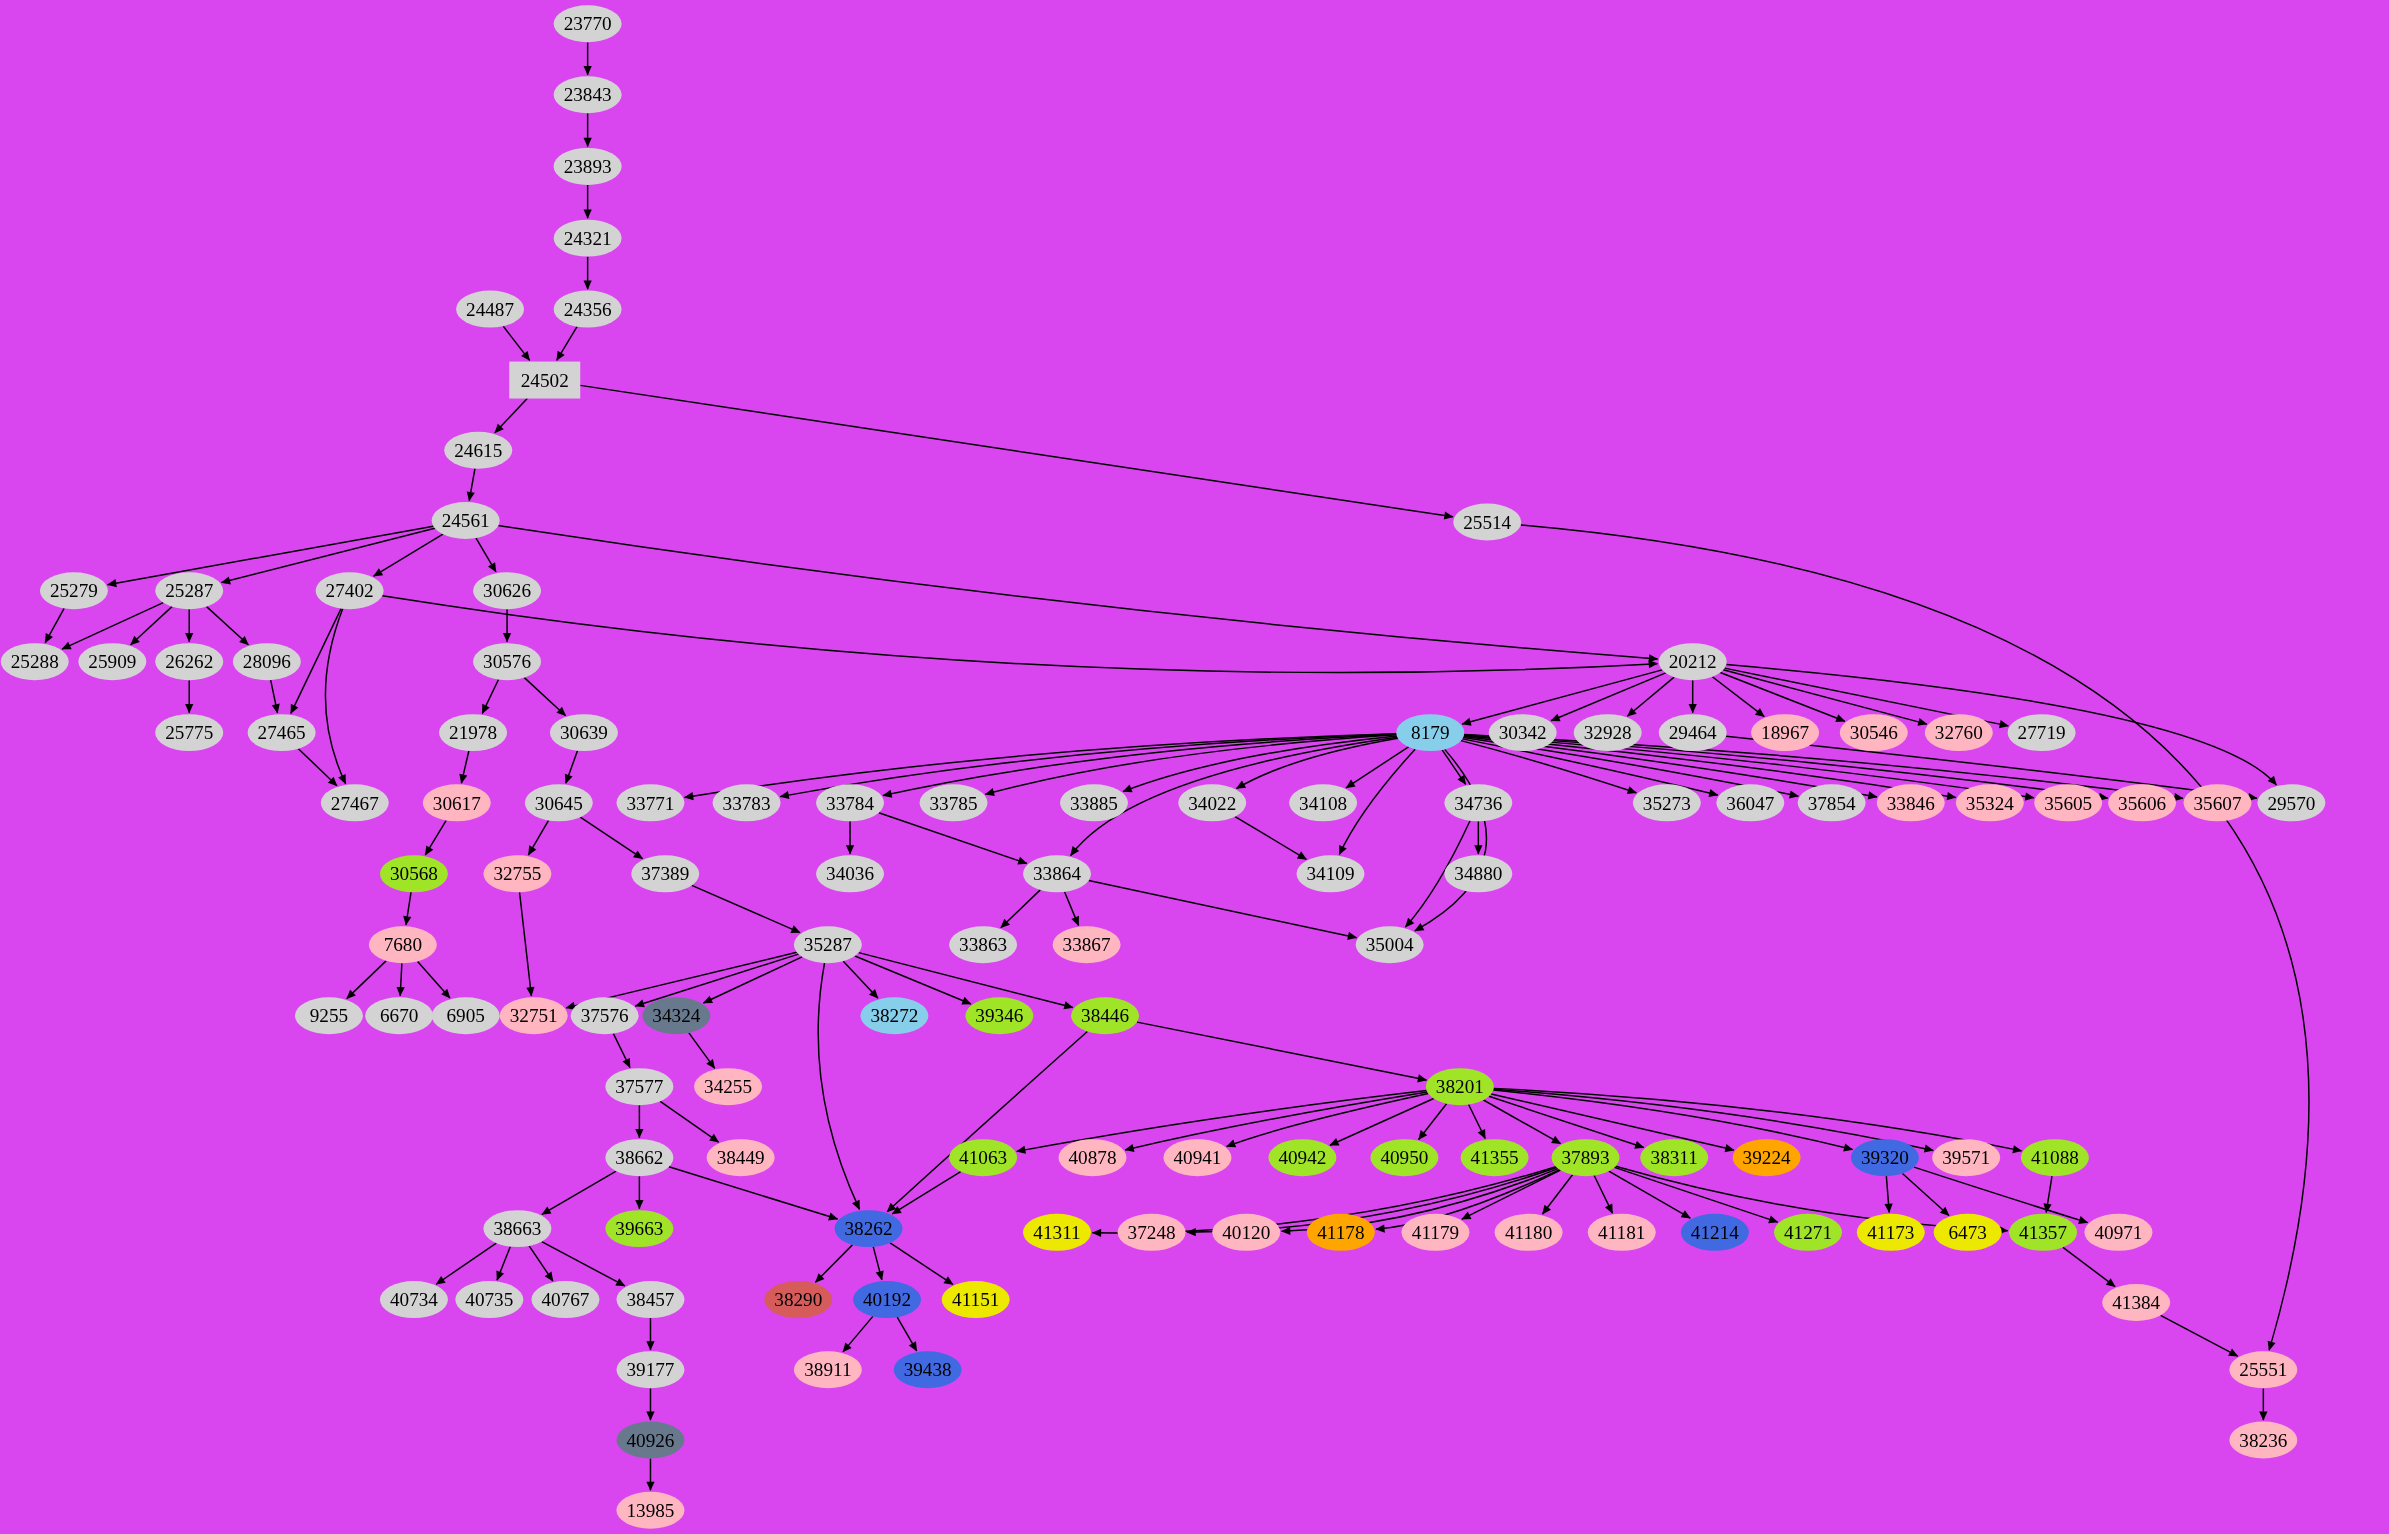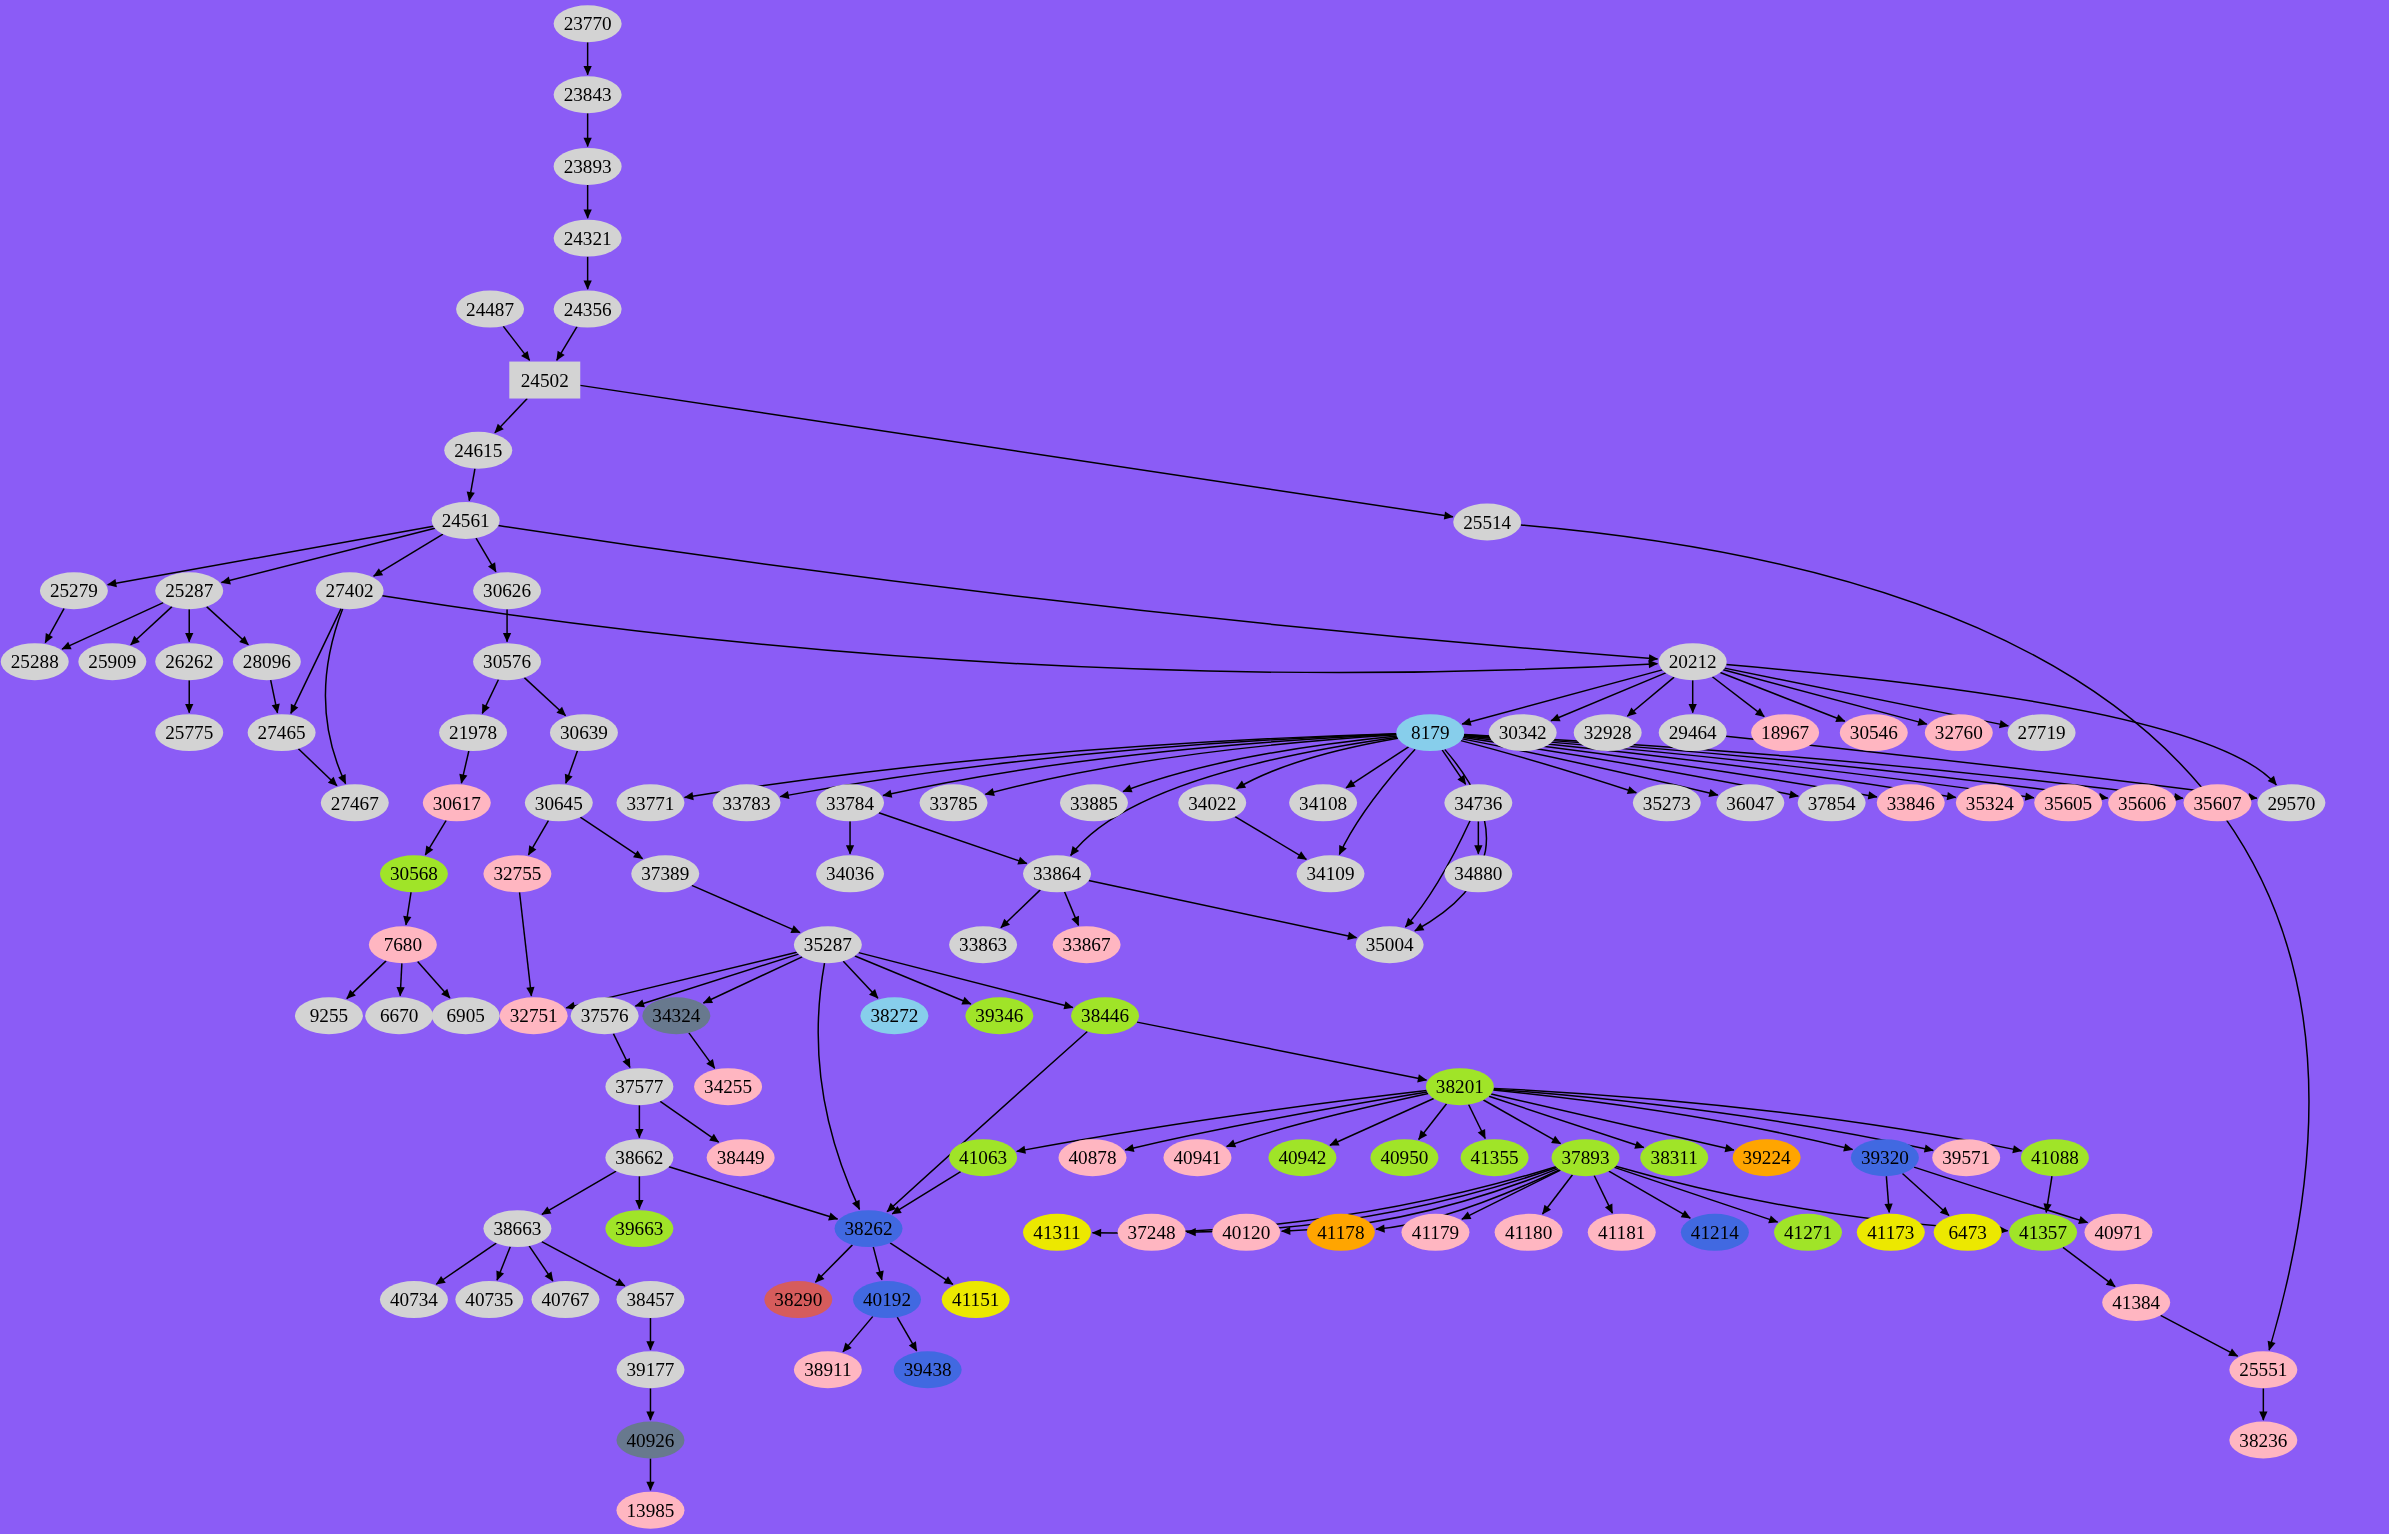--- a/index.html
+++ b/index.html
@@ -1,16 +1,16 @@
 <!DOCTYPE html>
 <html style="font-size:12px"><head>
 <meta charset="utf-8">
 <style>
   html,body{margin:0;padding:0;background:#ffffff;}
-  #stage{width:2389px;height:1534px;position:relative;background:#8b5cf6;}
+  #stage{width:2389px;height:1534px;position:relative;background:#d946ef;}
   svg{display:block;}
   .node-label{
     font-family:"Liberation Serif","DejaVu Serif",serif;
     font-size:26px;
     fill:#000000;
     text-anchor:middle;
     pointer-events:none;
   }
 </style>
 </head>

